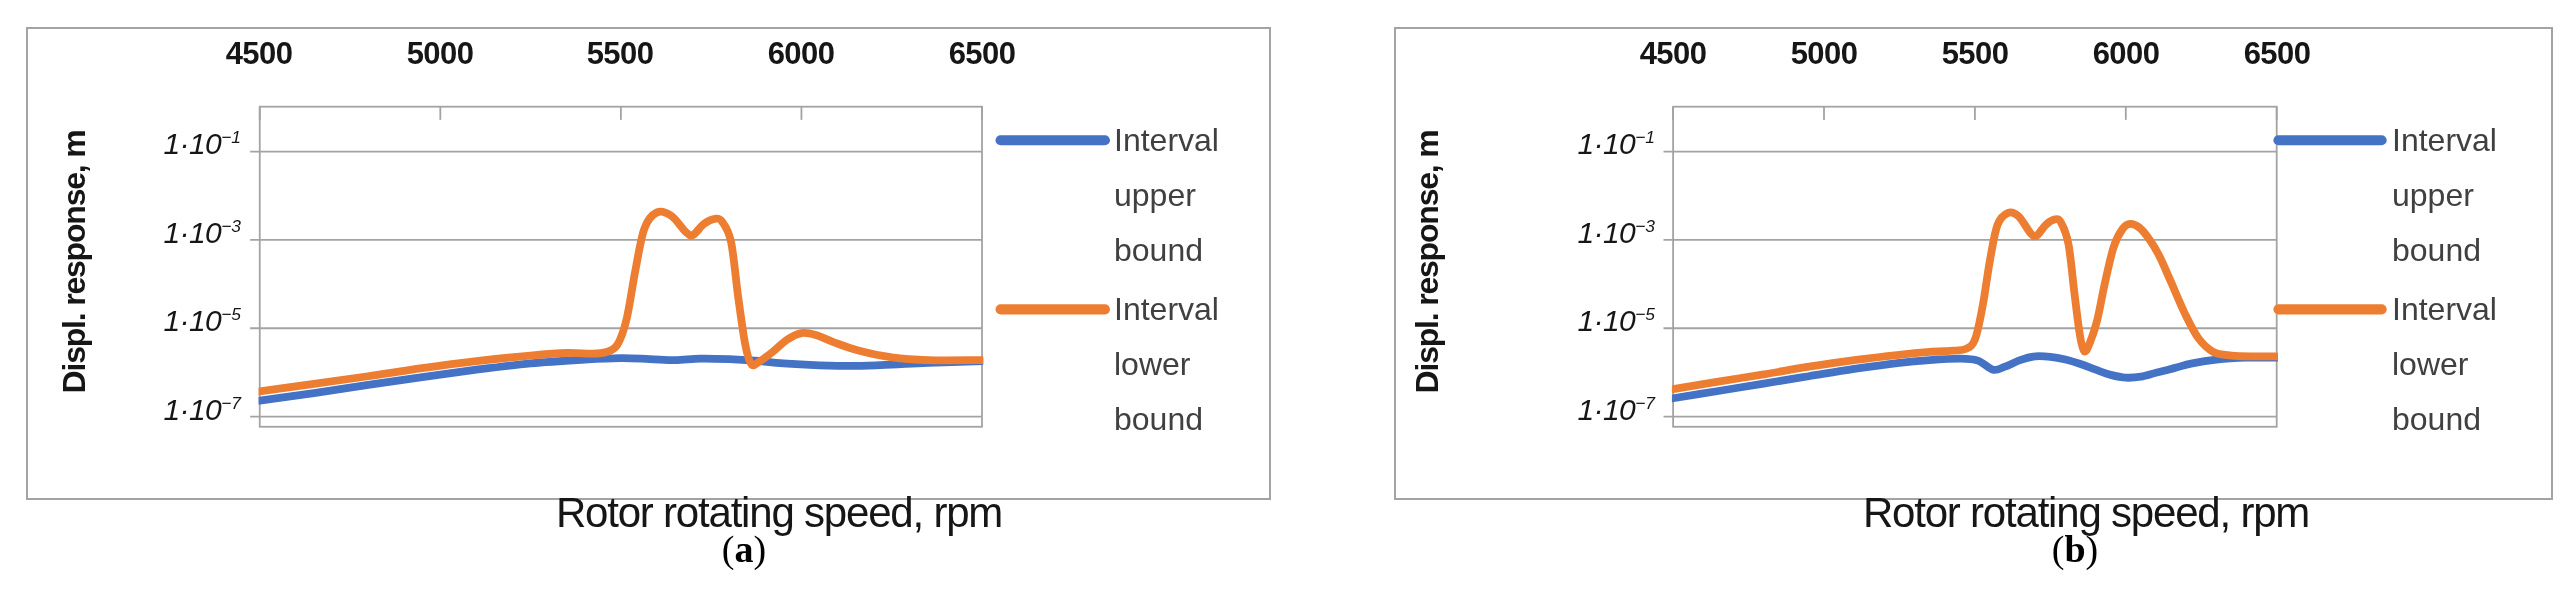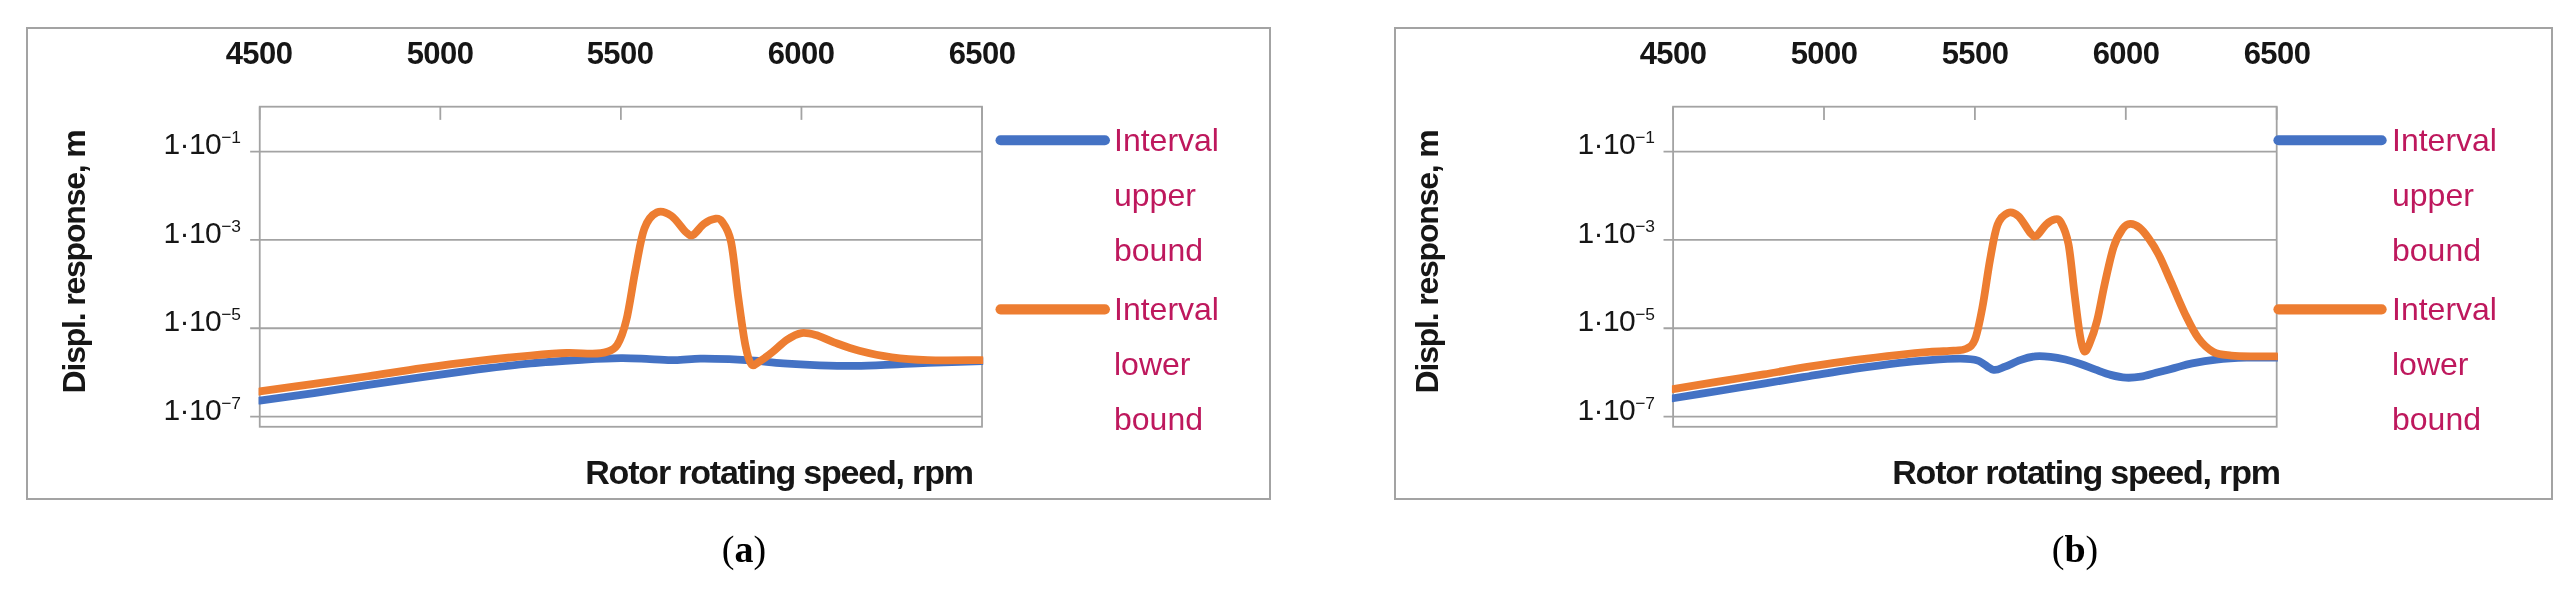--- a/index.html
+++ b/index.html
@@ -9,32 +9,32 @@
   }
   .panel{
     position:absolute; border:2.4px solid #a3a3a3; background:#ffffff; box-sizing:border-box;
   }
   #plots-svg{position:absolute; left:0; top:0; z-index:2;}
   .txt{position:absolute; z-index:3; color:#161616; white-space:nowrap;}
   .xtick{
     font-size:31px; letter-spacing:-0.6px; transform:translate(-50%,-50%); font-weight:700;
   }
   .ytick{
-    font-size:30px; letter-spacing:-0.6px; text-align:right; transform:translateY(-50%);
+    font-size:30px; letter-spacing:-0.6px; text-align:right; transform:translateY(-50%);font-style:italic;
   }
   .ytick sup{font-size:58%; letter-spacing:0;}
   .axis-title{
-    font-size:34px; font-weight:bold; letter-spacing:-1.2px; transform:translate(-50%,-50%);
+    font-size:42px; font-weight:normal; letter-spacing:-1.2px; transform:translate(-50%,-50%);margin-top:41px;
   }
   .axis-title-y{
     font-size:32px; font-weight:bold; letter-spacing:-1.2px;
     transform:translate(-50%,-50%) rotate(-90deg);
   }
   .legend-label{
-    font-size:32px; line-height:55px; white-space:pre-line; color:#be185d;
+    font-size:32px; line-height:55px; white-space:pre-line; color:#404040;
   }
   .caption{
     font-family:"Liberation Serif", serif; font-size:38px; transform:translate(-50%,-50%); color:#000;
   }
   .caption .capb{font-weight:bold;}
 </style>
 </head>
 <body>
 
 <div class="stage">

